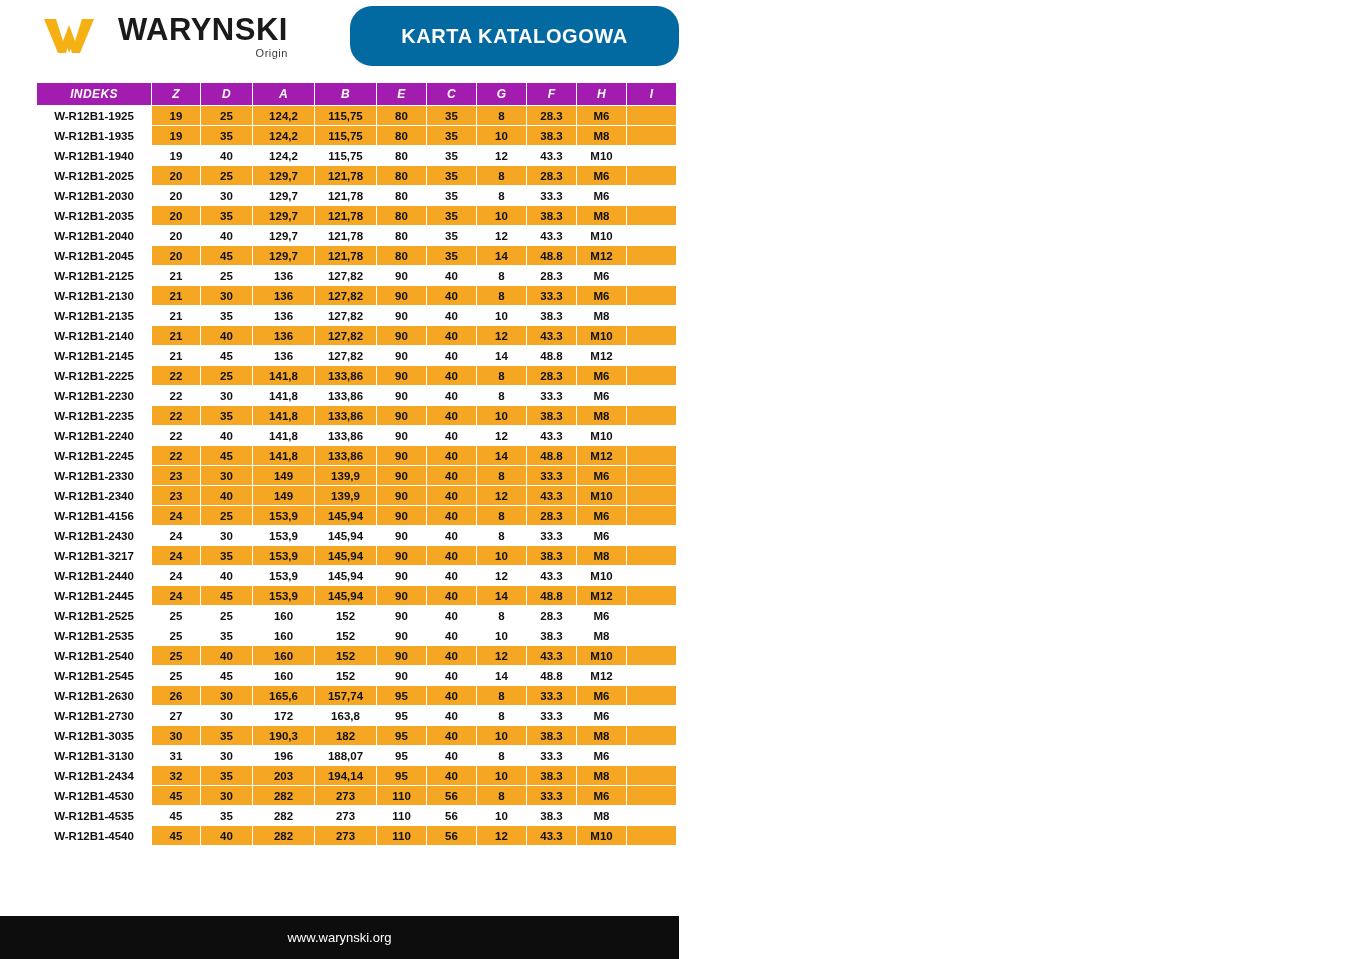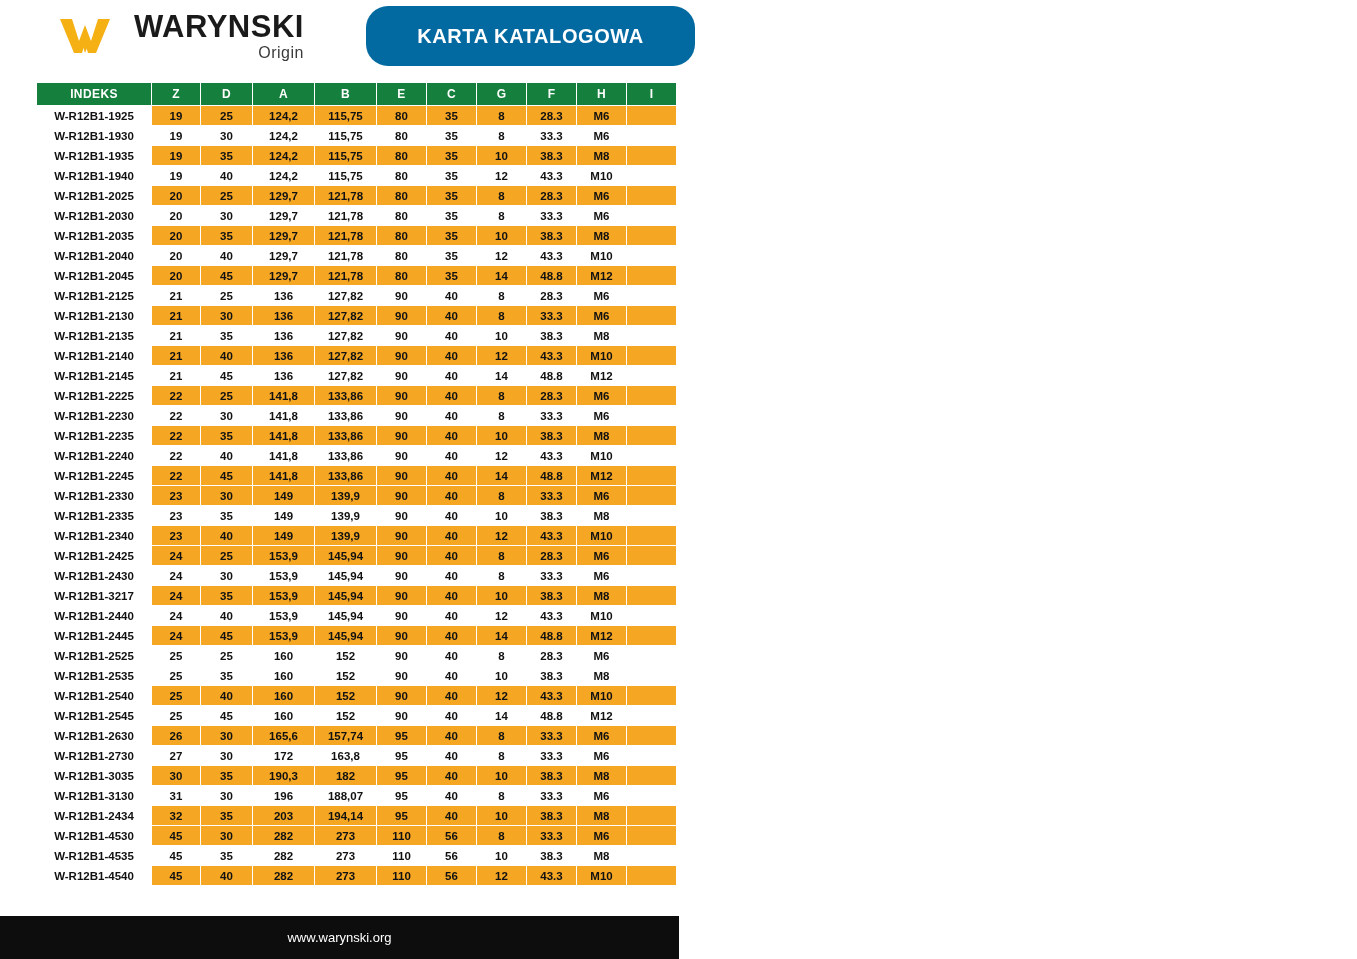--- a/index.html
+++ b/index.html
@@ -12,21 +12,21 @@
     height: 959px;
     font-family: "Liberation Sans", sans-serif;
     position: relative;
     overflow: hidden;
   }
 
   
   .header {
     position: absolute;
     top: 6px;
-    left: 16px;
+    left: 0;
     width: 679px;
     height: 60px;
     display: flex;
     align-items: stretch;
   }
   .header-left {
     width: 350px;
     background: #ffffff;
     display: flex;
     align-items: center;
@@ -47,21 +47,21 @@
     justify-content: center;
     line-height: 1;
   }
   .logo-word {
     font-size: 31px;
     font-weight: bold;
     letter-spacing: 0.5px;
     color: #1a1a1a;
   }
   .logo-sub {
-    font-size: 16px;
+    font-size: 11px;
     color: #3b3b3b;
     text-align: right;
     margin-top: 3px;
     letter-spacing: 0.5px;
   }
   .header-right {
     flex: 1;
     background: #0369a1;
     color: #ffffff;
     display: flex;
@@ -90,27 +90,28 @@
     position: absolute;
     top: 82px;
     left: 36px;
   }
   table.spec {
     border-collapse: separate;
     border-spacing: 1px 1px;
     font-size: 11.5px;
   }
   table.spec th {
-    background: #15803d;
+    background: #a21caf;
     color: #ffffff;
     font-weight: bold;
     font-size: 12px;
     height: 20px;
     text-align: center;
     letter-spacing: 0.4px;
+    font-style: italic;
   }
   table.spec td {
     background: #ffffff;
     color: #111111;
     height: 17px;
     text-align: center;
     font-weight: bold;
     font-size: 11.5px;
     white-space: nowrap;
   }
@@ -196,33 +197,20 @@
           <td class="c-d">25</td>
           <td class="c-a">124,2</td>
           <td class="c-b">115,75</td>
           <td class="c-e">80</td>
           <td class="c-c">35</td>
           <td class="c-g">8</td>
           <td class="c-f">28.3</td>
           <td class="c-h">M6</td>
           <td class="c-i"></td>
         </tr>
-        <tr class="">
-          <td class="c-idx idx">W-R12B1-1930</td>
-          <td class="c-z">19</td>
-          <td class="c-d">30</td>
-          <td class="c-a">124,2</td>
-          <td class="c-b">115,75</td>
-          <td class="c-e">80</td>
-          <td class="c-c">35</td>
-          <td class="c-g">8</td>
-          <td class="c-f">33.3</td>
-          <td class="c-h">M6</td>
-          <td class="c-i"></td>
-        </tr>
         <tr class="hl">
           <td class="c-idx idx">W-R12B1-1935</td>
           <td class="c-z">19</td>
           <td class="c-d">35</td>
           <td class="c-a">124,2</td>
           <td class="c-b">115,75</td>
           <td class="c-e">80</td>
           <td class="c-c">35</td>
           <td class="c-g">10</td>
           <td class="c-f">38.3</td>
@@ -443,48 +431,35 @@
           <td class="c-d">30</td>
           <td class="c-a">149</td>
           <td class="c-b">139,9</td>
           <td class="c-e">90</td>
           <td class="c-c">40</td>
           <td class="c-g">8</td>
           <td class="c-f">33.3</td>
           <td class="c-h">M6</td>
           <td class="c-i"></td>
         </tr>
-        <tr class="">
-          <td class="c-idx idx">W-R12B1-2335</td>
+        <tr class="hl">
+          <td class="c-idx idx">W-R12B1-2340</td>
           <td class="c-z">23</td>
-          <td class="c-d">35</td>
+          <td class="c-d">40</td>
           <td class="c-a">149</td>
           <td class="c-b">139,9</td>
           <td class="c-e">90</td>
           <td class="c-c">40</td>
-          <td class="c-g">10</td>
-          <td class="c-f">38.3</td>
-          <td class="c-h">M8</td>
-          <td class="c-i"></td>
-        </tr>
-        <tr class="hl">
-          <td class="c-idx idx">W-R12B1-2340</td>
-          <td class="c-z">23</td>
-          <td class="c-d">40</td>
-          <td class="c-a">149</td>
-          <td class="c-b">139,9</td>
-          <td class="c-e">90</td>
-          <td class="c-c">40</td>
-          <td class="c-g">12</td>
-          <td class="c-f">43.3</td>
-          <td class="c-h">M10</td>
-          <td class="c-i"></td>
-        </tr>
-        <tr class="hl">
-          <td class="c-idx idx">W-R12B1-2425</td>
+          <td class="c-g">12</td>
+          <td class="c-f">43.3</td>
+          <td class="c-h">M10</td>
+          <td class="c-i"></td>
+        </tr>
+        <tr class="hl">
+          <td class="c-idx idx">W-R12B1-4156</td>
           <td class="c-z">24</td>
           <td class="c-d">25</td>
           <td class="c-a">153,9</td>
           <td class="c-b">145,94</td>
           <td class="c-e">90</td>
           <td class="c-c">40</td>
           <td class="c-g">8</td>
           <td class="c-f">28.3</td>
           <td class="c-h">M6</td>
           <td class="c-i"></td>

